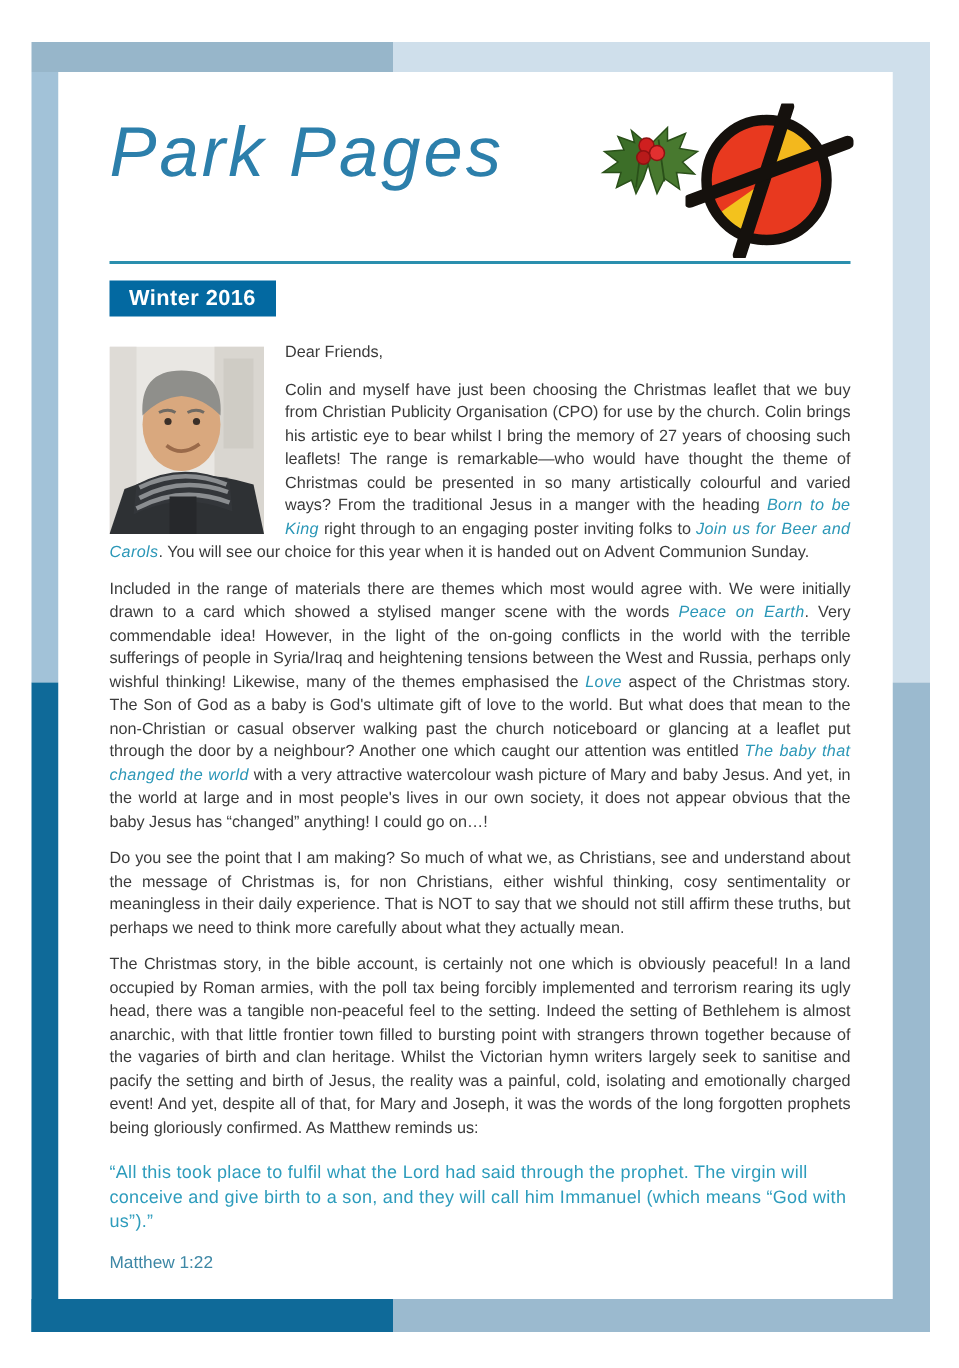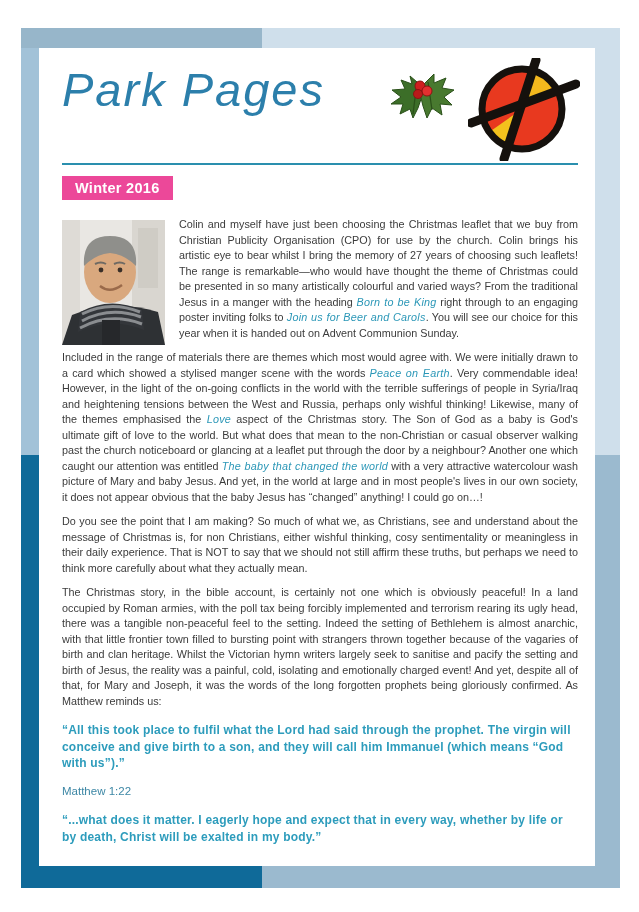--- a/index.html
+++ b/index.html
@@ -13,51 +13,51 @@
   .bar-top-right  {left:262px;top:28px;width:358px;height:20px;background:#cfdfeb;}
   .strip-left-top {left:21px;top:48px;width:18px;height:407px;background:#a2c2d8;}
   .strip-left-bot {left:21px;top:455px;width:18px;height:433px;background:#0f6a99;}
   .strip-right-top{left:595px;top:48px;width:25px;height:407px;background:#cfdfeb;}
   .strip-right-bot{left:595px;top:455px;width:25px;height:411px;background:#9bbacf;}
   .bar-bot-left   {left:21px;top:866px;width:241px;height:22px;background:#0f6a99;}
   .bar-bot-right  {left:262px;top:866px;width:358px;height:22px;background:#9bbacf;}
   
   .content{
     position:absolute;left:39px;top:48px;width:556px;height:818px;background:#ffffff;
-    padding:0;box-sizing:border-box;overflow:hidden;
+    padding:11px;box-sizing:border-box;overflow:hidden;
   }
   .inner{position:relative;padding:12px 17px 0 23px;}
   .masthead{position:relative;height:94px;}
   .title{
     position:absolute;left:0;top:6px;
     font-size:47px;font-style:italic;font-weight:400;letter-spacing:2px;
     color:#2c7fab;line-height:1;
   }
   .holly{position:absolute;left:322px;top:6px;}
   .logo{position:absolute;right:-2px;top:-2px;z-index:2;}
   .subtitle{
     margin-top:4px;font-size:11px;font-weight:bold;color:#1a80a5;letter-spacing:.2px;
   }
   .rule{margin-top:9px;border-top:2px solid #2a8fae;width:100%;}
   .heading-row{margin-top:9px;display:flex;justify-content:space-between;align-items:center;height:28px;}
   .heading{
     font-size:20px;font-weight:bold;color:#0f87ac;letter-spacing:.3px;
   }
   .badge{
-    background:#ec4899;color:#ffffff;font-weight:bold;font-size:14.5px;
+    background:#0369a1;color:#ffffff;font-weight:bold;font-size:14.5px;
     padding:4px 13px;letter-spacing:.3px;
   }
   .article{margin-top:15px;}
   .photo{float:left;margin:3px 14px 4px 0;}
   p{margin:0 0 9px 0;font-size:10.8px;line-height:15.5px;color:#3b3b3b;text-align:justify;}
   p.salutation{text-align:left;margin-bottom:9px;}
   .seg-italic{}
   .seg-accent{font-style:italic;color:#2b97b7;letter-spacing:.25px;}
   p.quote{
-    margin-top:13px;font-size:12px;line-height:16.5px;font-weight:bold;color:#2d9cbc;
+    margin-top:13px;font-size:12px;line-height:16.5px;font-weight:normal;color:#2d9cbc;
     text-align:left;letter-spacing:.2px;
   }
   p.attribution{
     color:#3d87a5;font-size:11.5px;margin:12px 0 4px 0;font-weight:normal;
   }
   p.quote2{
     margin-top:13px;font-size:12px;line-height:16.5px;font-weight:bold;color:#2d9cbc;
     text-align:left;letter-spacing:.2px;
   }
 </style>
@@ -117,20 +117,21 @@
         <path d="M22,46 Q20,16 48,16 Q76,16 74,46 Q62,34 48,33 Q34,34 22,46 Z" fill="#8f8f8b"></path>
         <circle cx="39" cy="50" r="2.4" fill="#3a2f28"></circle>
         <circle cx="58" cy="50" r="2.4" fill="#3a2f28"></circle>
         <path d="M33,44 q6,-3 11,0 M52,44 q6,-3 11,0" stroke="#6f6a63" stroke-width="2" fill="none"></path>
         <path d="M38,66 Q48,74 60,65" stroke="#9a6a4a" stroke-width="2.4" fill="none"></path>
         <path d="M18,92 Q48,76 80,90 L82,110 Q48,96 16,112 Z" fill="#33363a"></path>
         <path d="M20,94 Q48,80 78,92 M20,101 Q48,86 79,97 M18,108 Q48,92 80,104" stroke="#8a8d90" stroke-width="3" fill="none"></path>
         <rect x="40" y="100" width="18" height="25" fill="#26282b"></rect>
       </svg>
 
+      <p class="salutation">Dear Friends,</p>
       <p><span>Colin and myself have just been choosing the Christmas leaflet that we buy from Christian Publicity Organisation (CPO) for use by the church. Colin brings his artistic eye to bear whilst I bring the memory of 27 years of choosing such leaflets! The range is remarkable—who would have thought the theme of Christmas could be presented in so many artistically colourful and varied ways? From the </span><span class="seg-italic">traditional</span><span> Jesus in a manger with the heading </span><span class="seg-accent">Born to be King</span><span> right through to an engaging poster inviting folks to </span><span class="seg-accent">Join us for Beer and Carols</span><span>. You will see our choice for this year when it is handed out on Advent Communion Sunday.</span></p>
       <p><span>Included in the range of materials there are themes which most would agree with. We were initially drawn to a card which showed a stylised manger scene with the words </span><span class="seg-accent">Peace on Earth</span><span>. Very commendable idea! However, in the light of the on-going conflicts in the world with the terrible sufferings of people in Syria/Iraq and heightening tensions between the West and Russia, perhaps only wishful thinking! Likewise, many of the themes emphasised the </span><span class="seg-accent">Love</span><span> aspect of the Christmas story. The Son of God as a baby is God's ultimate gift of love to the world. But what does that mean to the non-Christian or casual observer walking past the church noticeboard or glancing at a leaflet put through the door by a neighbour? Another one which caught our attention was entitled </span><span class="seg-accent">The baby that changed the world</span><span> with a very attractive watercolour wash picture of Mary and baby Jesus. And yet, in the world at large and in most people's lives  in our own society, it does not appear obvious that the baby Jesus has “changed” anything! I could go on…!</span></p>
       <p><span>Do you see the point that I am making? So much of what we, as Christians, see and understand about the message of Christmas is, for non Christians, either wishful thinking, cosy sentimentality or meaningless in their daily experience. That is NOT to say that we should not still affirm these truths, but perhaps we need to think more carefully about what they actually mean.</span></p>
       <p><span>The Christmas story, in the bible account, is certainly not one which is obviously peaceful! In a land occupied by Roman armies, with the poll tax being forcibly implemented and terrorism rearing its ugly head, there was a tangible non-peaceful feel to the setting. Indeed the setting of Bethlehem is almost anarchic, with that little frontier town filled to bursting point with strangers thrown together because of the vagaries of birth and clan heritage. Whilst the Victorian hymn writers largely seek to sanitise and pacify the setting and birth of Jesus, the reality was a painful, cold, isolating and emotionally charged event! And yet, despite all of that, for Mary and Joseph, it was the words of the long forgotten prophets being gloriously confirmed. As Matthew reminds us:</span></p>
 
       <p class="quote">“All this took place to fulfil what the Lord had said through the prophet. The virgin will conceive and give birth to a son, and they will call him Immanuel (which means “God with us”).”</p>
       <p class="attribution">Matthew 1:22</p>
 
       <p class="quote2"><span>“...what does it matter. I eagerly hope and expect that in every way, whether by life or by death, Christ will be exalted in my body.”</span>&nbsp;&nbsp;</p>
     </div>

